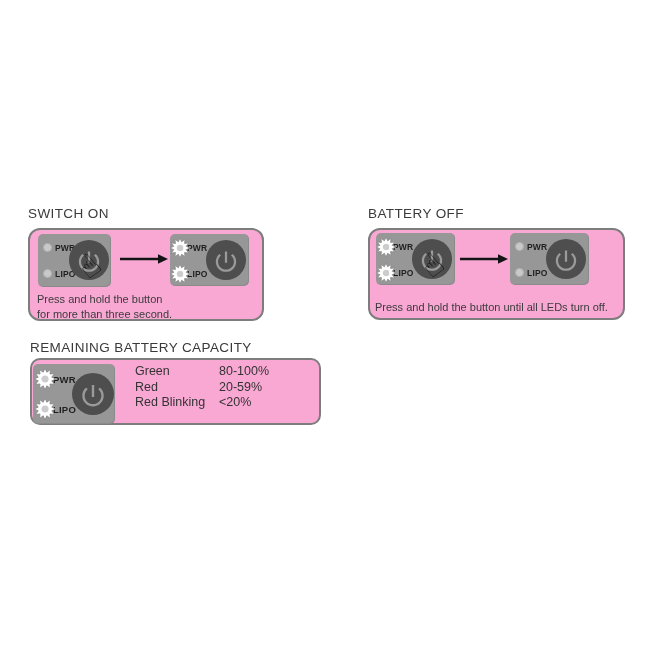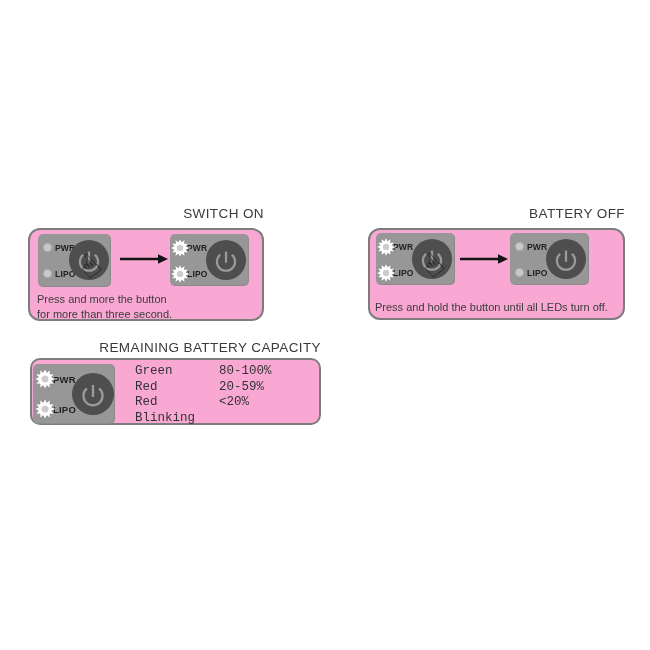--- a/index.html
+++ b/index.html
@@ -1,19 +1,19 @@
 <!DOCTYPE html>
 <html><head>
 <meta charset="utf-8">
 <style>
   * { margin:0; padding:0; box-sizing:border-box; }
   html,body { width:650px; height:650px; background:#ffffff;
     font-family:"Liberation Sans", sans-serif; color:#3b3b3b; overflow:hidden; position:relative; }
   .group { position:absolute; }
-  .group-title { text-align:right; font-size:13.5px; letter-spacing:.4px; color:#3a3a3a; white-space:nowrap; }
+  .group-title { text-align:left; font-size:13.5px; letter-spacing:.4px; color:#3a3a3a; white-space:nowrap; }
   .panel-box { position:relative; border:2px solid #7d7d7d; border-radius:12px; background:#f9a8d4; }
   #switch-on  { left:28px;  top:206px; width:236px; }
   #switch-on  .panel-box { margin-top:7px; height:93px; }
   #switch-off { left:368px; top:206px; width:257px; }
   #switch-off .panel-box { margin-top:7px; height:92px; }
   #battery    { left:30px;  top:340px; width:291px; }
   #battery    .panel-box { margin-top:3px; height:67px; border-radius:10px; }
 
   .device { position:absolute; background:#979797; border-radius:5px;
     box-shadow: inset -1px -1px 0 rgba(0,0,0,.08); }
@@ -32,21 +32,21 @@
   .lg .pwr-btn { width:42px; height:42px; left:39px; top:9px; }
 
   .hand { position:absolute; z-index:6; font-family:"DejaVu Sans", sans-serif;
     font-size:31px; line-height:1; color:#1a1a1a; transform:rotate(-40deg); }
 
   .arrow { position:absolute; width:48px; height:12px; }
 
   .caption { position:absolute; font-size:11px; line-height:1.32; color:#3b3b3b; white-space:nowrap; }
 
   .bat-table { position:absolute; left:103px; top:4px; font-size:12.5px; line-height:15.5px; color:#333; }
-  .bat-row { display:flex;font-family:Liberation Mono, monospace; }
+  .bat-row { display:flex; }
   .bat-color { width:84px; }
   .bat-range { width:70px; }
 
   .defs-holder { position:absolute; width:0; height:0; overflow:hidden; }
 </style>
 </head>
 <body>
 
 <svg class="defs-holder" aria-hidden="true">
   <defs>
@@ -92,21 +92,21 @@
       <div class="led-label" style="left:17px; top:35.5px;">LIPO</div>
       <svg class="star" style="left:-1px; top:29px;" viewBox="0 0 24 24">
           <use href="#starburst"></use>
         </svg>
       <svg class="pwr-btn" style="left:36px; top:6px;" viewBox="0 0 24 24">
           <use href="#powerbtn"></use>
         </svg>
     </div>
 
     <div class="caption" style="left:7px; top:62px;">
-      <div>Press and more the button</div>
+      <div>Press and hold the button</div>
       <div>for more than three second.</div>
     </div>
   </div>
 </div>
 
 <div class="group" id="switch-off">
   <div class="group-title">BATTERY OFF</div>
   <div class="panel-box">
 
     <div class="device sm2" style="left:6px; top:3px;">

